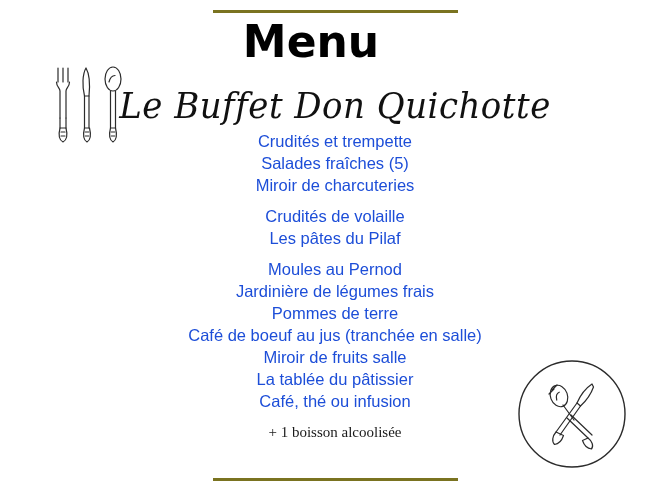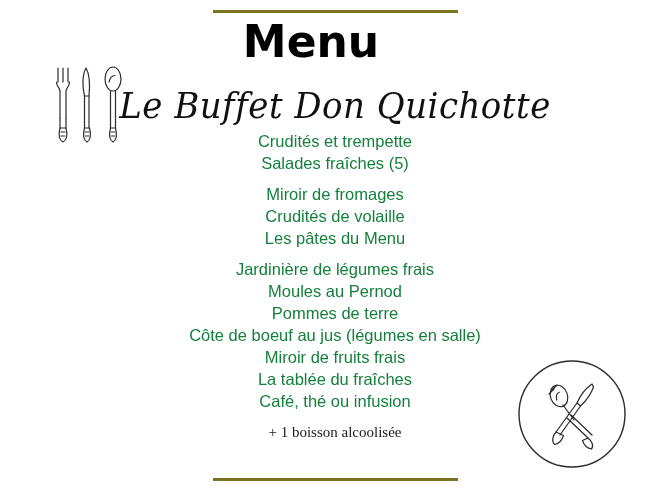--- a/index.html
+++ b/index.html
@@ -77,21 +77,21 @@
     width: 370px;
     text-align: center;
   }
   .menu-group {
     margin-bottom: 9px;
   }
   .menu-item {
     font-family: "Liberation Sans", sans-serif;
     font-size: 16.5px;
     line-height: 22px;
-    color: #15803d;
+    color: #1d4ed8;
     white-space: nowrap;
   }
   .menu-footnote {
     margin-top: 10px;
     font-family: "Liberation Serif", serif;
     font-size: 15px;
     line-height: 20px;
     color: #1a1a1a;
   }
 
@@ -155,35 +155,35 @@
         <path d="M65.2 74 L68.8 74"></path>
       </g>
     </svg>
   </div>
 
   <div class="menu-list">
 
     <div class="menu-group">
       <div class="menu-item">Crudités et trempette</div>
       <div class="menu-item">Salades fraîches (5)</div>
+      <div class="menu-item">Miroir de charcuteries</div>
     </div>
 
     <div class="menu-group">
-      <div class="menu-item">Miroir de fromages</div>
       <div class="menu-item">Crudités de volaille</div>
-      <div class="menu-item">Les pâtes du Menu</div>
+      <div class="menu-item">Les pâtes du Pilaf</div>
     </div>
 
     <div class="menu-group">
+      <div class="menu-item">Moules au Pernod</div>
       <div class="menu-item">Jardinière de légumes frais</div>
-      <div class="menu-item">Moules au Pernod</div>
       <div class="menu-item">Pommes de terre</div>
-      <div class="menu-item">Côte de boeuf au jus (légumes en salle)</div>
-      <div class="menu-item">Miroir de fruits frais</div>
-      <div class="menu-item">La tablée du fraîches</div>
+      <div class="menu-item">Café de boeuf au jus (tranchée en salle)</div>
+      <div class="menu-item">Miroir de fruits salle</div>
+      <div class="menu-item">La tablée du pâtissier</div>
       <div class="menu-item">Café, thé ou infusion</div>
     </div>
 
     <div class="menu-footnote">+ 1 boisson alcoolisée</div>
   </div>
 
   <div class="emblem">
     <svg width="112" height="112" viewBox="0 0 112 112" xmlns="http://www.w3.org/2000/svg">
       <circle cx="56" cy="56" r="53" fill="none" stroke="#2b2b2b" stroke-width="1.4"></circle>
       <g fill="none" stroke="#2b2b2b" stroke-width="1.2" stroke-linecap="round" stroke-linejoin="round">

